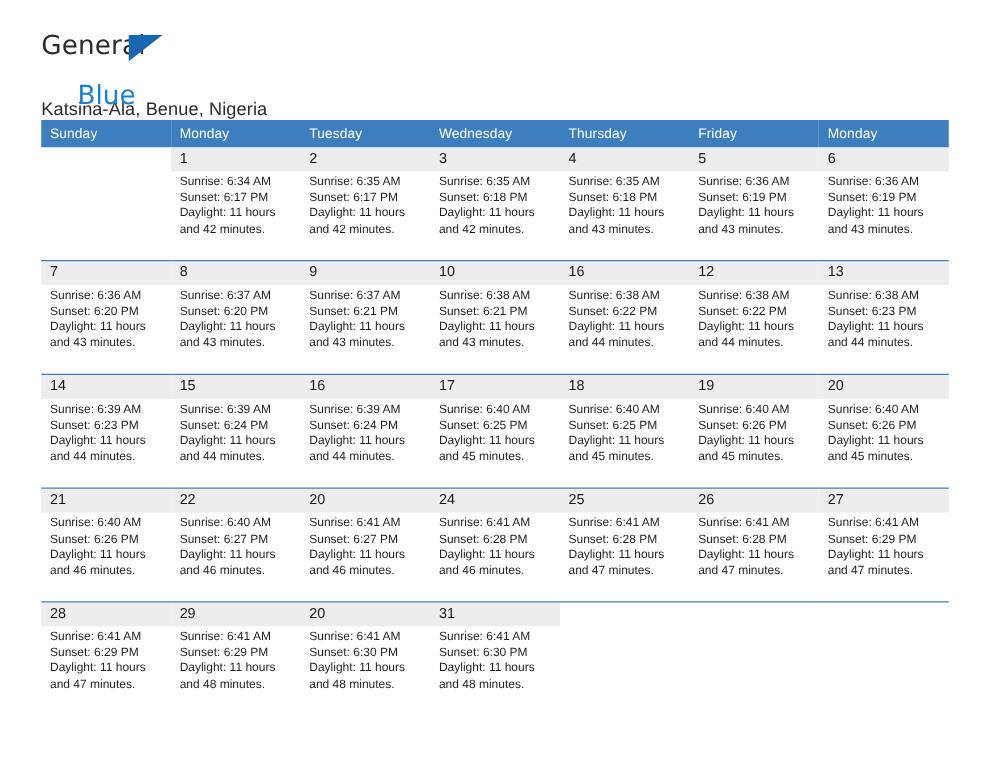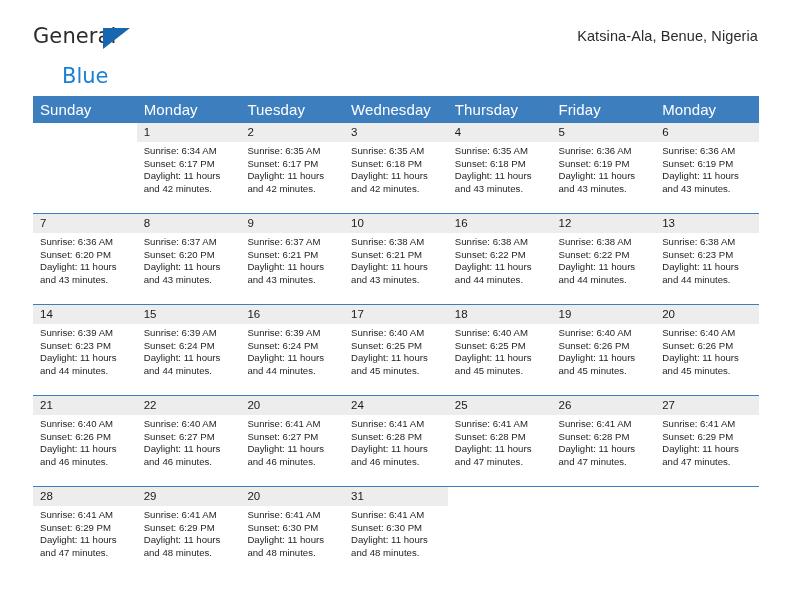--- a/index.html
+++ b/index.html
@@ -18,20 +18,21 @@
     padding: 0;
   }
 
   
   .header {
     display: flex;
     align-items: flex-start;
     justify-content: space-between;
     padding: 26px 34px 0 33px;
     height: 96px;
+    flex-direction: column;
   }
   .logo {
     position: relative;
     width: 110px;
     height: 52px;
     line-height: 1;
     user-select: none;
   }
   .logo-general {
     font-size: 21px;
@@ -77,21 +78,21 @@
   
   .calendar {
     margin: 0 33px;
     width: 726px;
     border-collapse: collapse;
     table-layout: fixed;
   }
   .calendar th {
     background: #3D7EBF;
     color: #FFFFFF;
-    font-size: 15px;
+    font-size: 11px;
     font-weight: normal;
     text-align: left;
     padding: 5px 0 5px 7px;
     height: 21px;
     letter-spacing: 0.1px;
   }
   .week-row td {
     vertical-align: top;
     padding: 0;
     border-top: 1px solid #3D7EBF;

